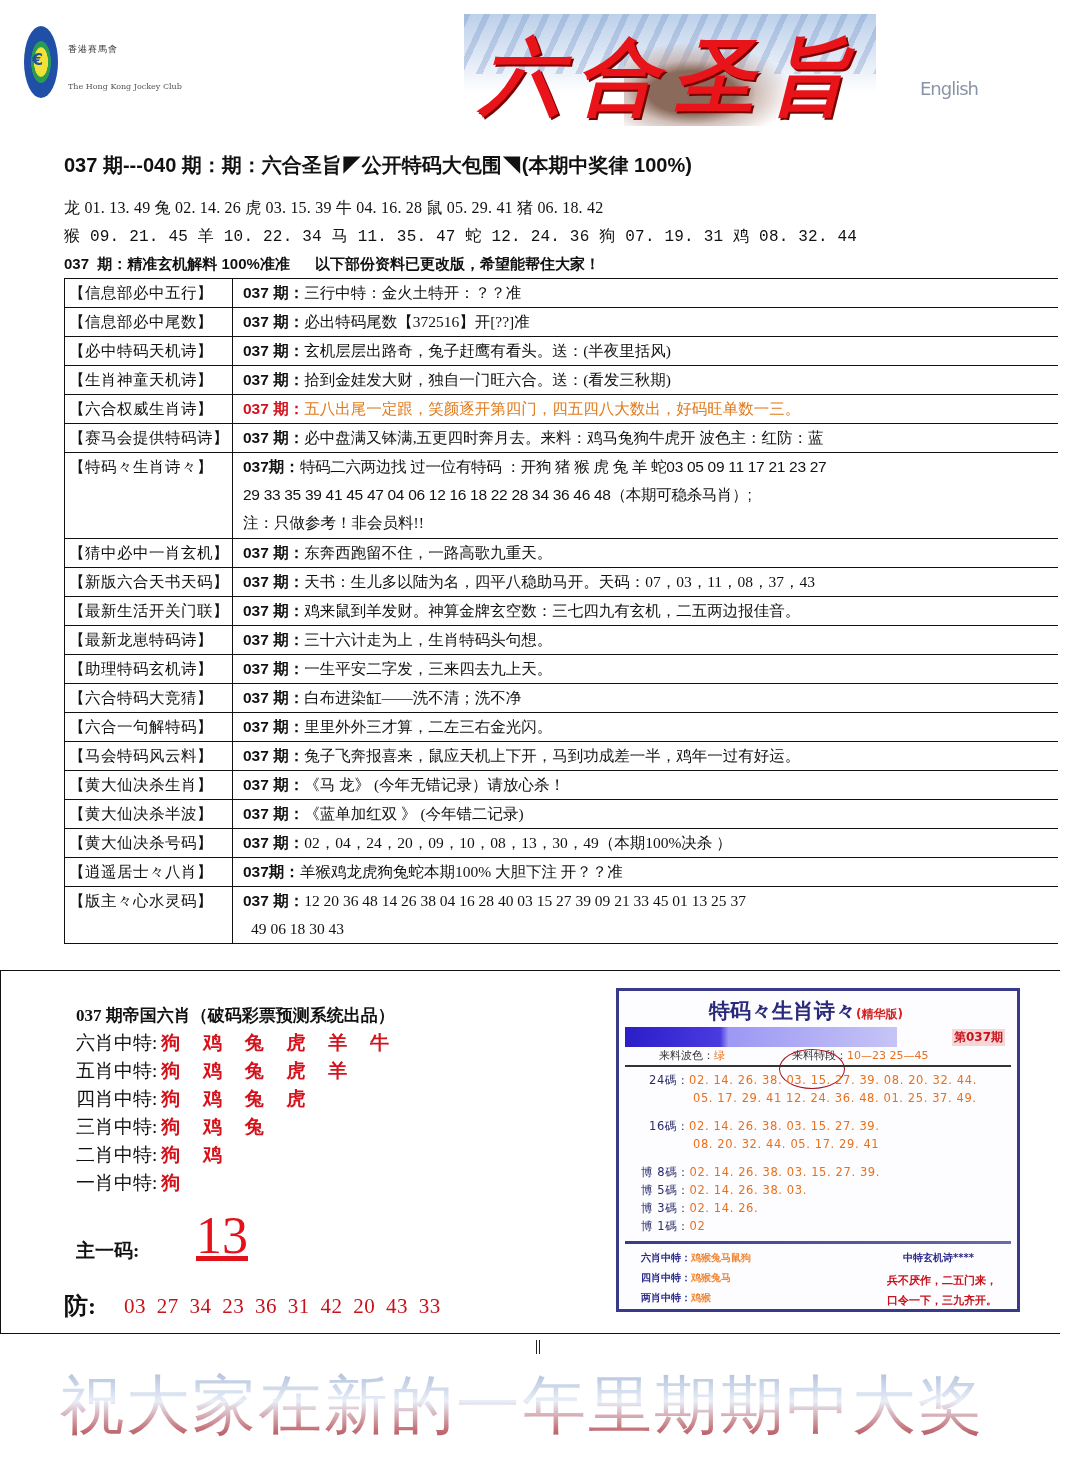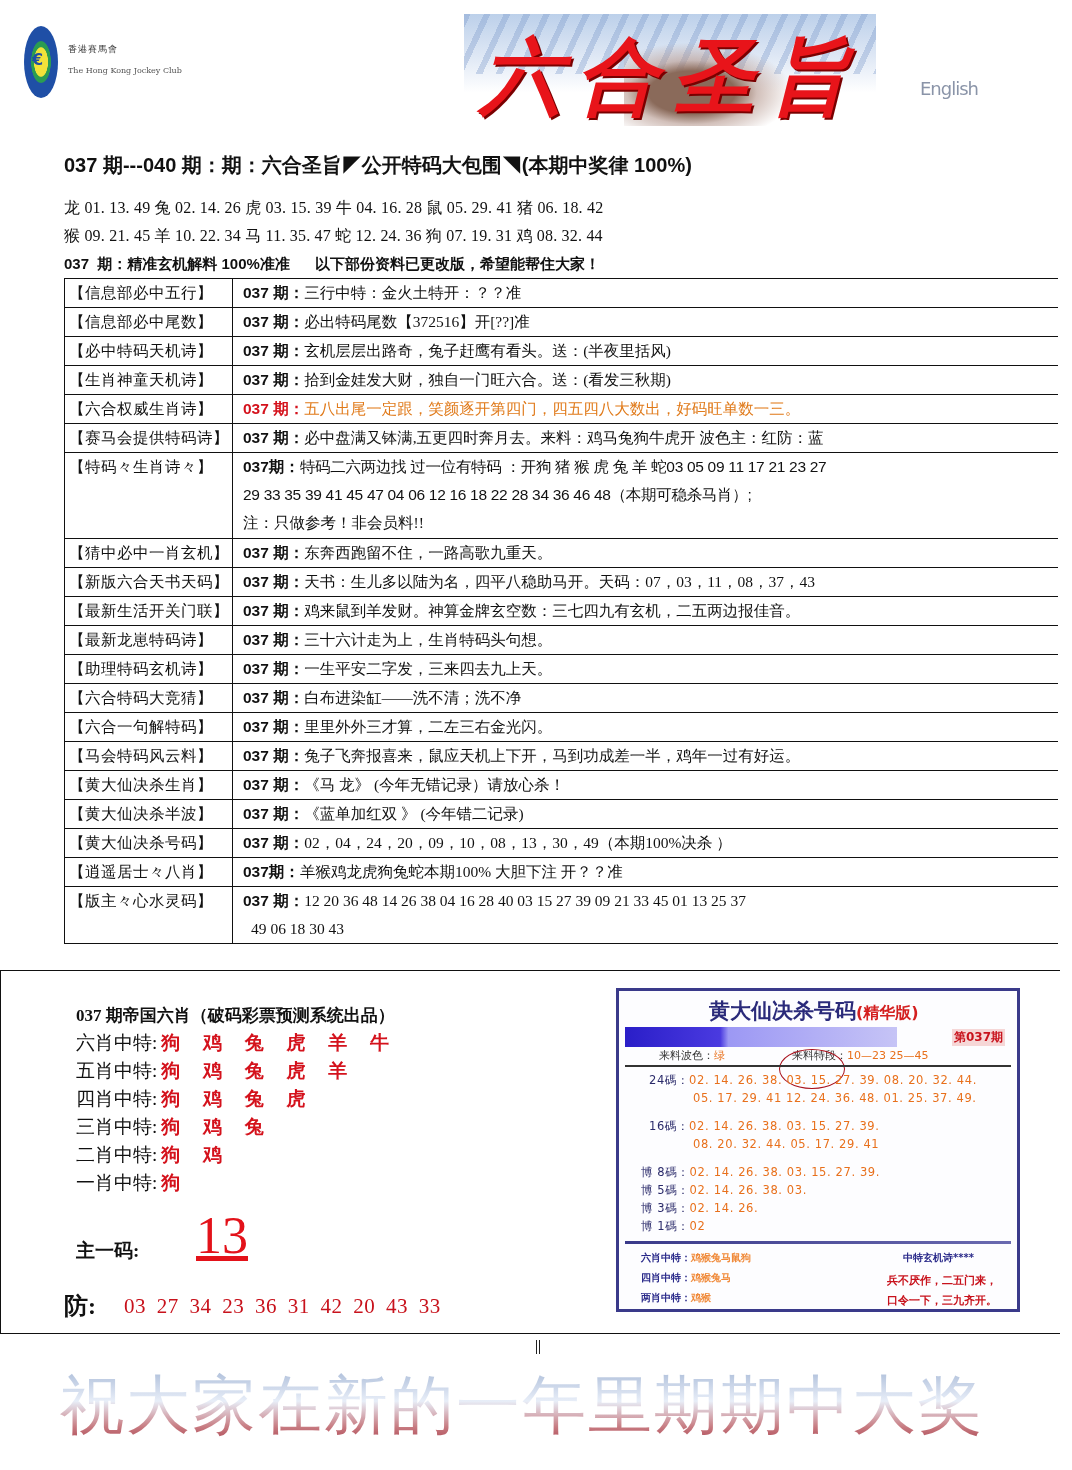--- a/index.html
+++ b/index.html
@@ -5,37 +5,37 @@
   * { box-sizing: border-box; margin: 0; padding: 0; }
   html, body { width: 1072px; height: 1470px; background: #ffffff; overflow: hidden; }
   body { position: relative; font-family: "DejaVu Serif", "Liberation Serif", serif; color: #111; }
 
   
   .logo { position: absolute; left: 24px; top: 26px; width: 160px; height: 72px; }
   .logo-emblem { position: absolute; left: 0; top: 0; width: 34px; height: 72px; border-radius: 50%;
     background: radial-gradient(ellipse at center, #f1e23a 0 28%, #2a9c52 30% 40%, #1f4fa6 42% 100%); }
   .logo-emblem::after { content: "€"; position: absolute; left: 8px; top: 24px; font: bold 16px "DejaVu Sans", sans-serif; color: #1f4fa6; }
   .logo-cn { position: absolute; left: 44px; top: 17px; font: 9px "DejaVu Sans", sans-serif; color: #333; letter-spacing: 1px; }
-  .logo-en { position: absolute; left: 44px; top: 40px; font: 8px "DejaVu Serif", serif; color: #555; white-space: nowrap; }
+  .logo-en { position: absolute; left: 44px; top: 56px; font: 8px "DejaVu Serif", serif; color: #555; white-space: nowrap; }
 
   .banner { position: absolute; left: 464px; top: 14px; width: 412px; height: 112px;
     background: linear-gradient(180deg, #bcd0ea 0%, #dfe8f5 38%, #ffffff 70%); overflow: hidden; }
   .banner-streaks { position: absolute; inset: 0;
     background: repeating-linear-gradient(115deg, rgba(120,150,200,.35) 0 6px, rgba(255,255,255,0) 6px 18px); height: 60px; }
   .banner-horse { position: absolute; left: 160px; top: 28px; width: 170px; height: 84px;
     background: radial-gradient(ellipse at 40% 60%, #8a6a5a 0 30%, rgba(180,150,140,.6) 45%, rgba(255,255,255,0) 70%); }
   .banner-title { position: absolute; left: 8px; top: 12px; width: 400px; text-align: center;
     font: italic bold 82px "DejaVu Serif", serif; color: #e8141a; letter-spacing: 14px;
     text-shadow: 2px 2px 0 #7a0000; line-height: 100px; }
   .english-link { position: absolute; left: 920px; top: 78px; font: 18px "DejaVu Sans", sans-serif; color: #8a94a8; letter-spacing: -1px; }
 
   
   .headline { position: absolute; left: 64px; top: 152px; font: bold 20px "Liberation Sans", sans-serif; color: #111; white-space: nowrap; }
   .zodiac-line { position: absolute; left: 64px; font: 16px "Liberation Serif", serif; white-space: nowrap; letter-spacing: 0.2px; }
-  .zl-1 { top: 198px; } .zl-2 { top: 226px; }
+  .zl-1 { top: 198px; } .zl-2 { top: 226px; font-family: Liberation Mono, monospace; }
   .subhead { position: absolute; left: 64px; top: 255px; font: bold 15px "Liberation Sans", sans-serif; white-space: pre; }
 
   
   .tbl { position: absolute; left: 64px; top: 278px; width: 994px; border-collapse: collapse; }
   .tbl td { border-top: 1.5px solid #111; border-bottom: 1.5px solid #111; font-size: 15.5px; vertical-align: top; }
   .tbl td.lbl { width: 168px; border-left: 1.5px solid #111; border-right: 1.5px solid #111; padding: 4px 0 0 4px; font-family: "Liberation Serif", serif; white-space: nowrap; letter-spacing: 0.5px; }
   .tbl td.val { padding: 4px 0 0 10px; font-family: "Liberation Serif", serif; white-space: nowrap; line-height: 28px; padding-top: 0; }
   .tbl td.lbl { line-height: 20px; }
   .per { font-family: "Liberation Sans", sans-serif; font-weight: bold; }
   .r28 td { height: 28px; } .r29 td { height: 29px; }
@@ -53,21 +53,21 @@
   .xiao-row .xl { color: #111; }
   .xiao-row .xv { color: #d4121c; font-weight: bold; letter-spacing: 9px; margin-left: 4px; }
   .main-label { position: absolute; left: 76px; top: 1238px; font: bold 19px "Liberation Serif", serif; text-align: right; }
   .main-num { position: absolute; left: 196px; top: 1206px; font: 52px "Liberation Serif", serif; color: #e3121a; line-height: 60px; text-decoration: underline; }
   .fang-label { position: absolute; left: 64px; top: 1290px; font: bold 24px "Liberation Serif", serif; }
   .fang-nums { position: absolute; left: 124px; top: 1294px; font: 21px "Liberation Serif", serif; color: #c8121c; word-spacing: 5px; letter-spacing: 0.5px; white-space: nowrap; }
 
   
   .panel { position: absolute; left: 616px; top: 988px; width: 404px; height: 324px; border: 3px solid #3a3a8a; background: #fdfdff; font-family: "DejaVu Sans", sans-serif; }
   .panel-title { position: absolute; left: 90px; top: 6px; font: bold 21px "DejaVu Sans", sans-serif; color: #2a2a7a; white-space: nowrap; }
-  .panel-title small { font-size: 16px; color: #d42020; }
+  .panel-title small { font-size: 12px; color: #d42020; }
   .panel-bar { position: absolute; left: 6px; top: 36px; width: 272px; height: 20px; background: linear-gradient(90deg, #2a1ec8 0%, #4a3ae0 35%, #9c98f4 38%, #c6c4f6 100%); }
   .panel-issue { position: absolute; right: 12px; top: 38px; font: bold 12px "DejaVu Sans", sans-serif; color: #c8121c; background: #f6d7d7; padding: 0 2px; }
   .panel-wave { position: absolute; left: 40px; top: 57px; font: 11px "DejaVu Sans", sans-serif; color: #333; white-space: nowrap; }
   .panel-wave .o { color: #e8701c; }
   .panel-circle { position: absolute; left: 160px; top: 58px; width: 66px; height: 40px; border: 1.5px solid #a8101c; border-radius: 50%; }
   .panel-hr { position: absolute; left: 6px; right: 6px; height: 2px; background: #333; }
   .ph-1 { top: 74px; }
   .ph-2 { top: 250px; height: 3px; background: linear-gradient(90deg, #3a3a8a, #6a6ab0); }
   .pl { position: absolute; font: 11.5px "DejaVu Sans", sans-serif; white-space: nowrap; letter-spacing: 0.6px; }
   .pl .k { color: #2a2a6a; }
@@ -207,21 +207,21 @@
 <div class="xiao-row" style="top:1142px"><span class="xl">二肖中特:</span><span class="xv">狗 鸡</span></div>
 <div class="xiao-row" style="top:1170px"><span class="xl">一肖中特:</span><span class="xv">狗</span></div>
 
 <div class="main-label">主一码:</div>
 <div class="main-num">13</div>
 
 <div class="fang-label">防:</div>
 <div class="fang-nums">03 27 34 23 36 31 42 20 43 33</div>
 
 <div class="panel">
-  <div class="panel-title"><span>黄大仙决杀号码</span><small>(精华版)</small></div>
+  <div class="panel-title"><span>特码々生肖诗々</span><small>(精华版)</small></div>
   <div class="panel-bar"></div>
   <div class="panel-issue">第037期</div>
   <div class="panel-wave">
     <span>来料波色：</span><span class="o">绿</span>
     <span style="display:inline-block;width:60px"></span>
     <span>来料特段：</span><span class="o">10—23  25—45</span>
   </div>
   <div class="panel-circle"></div>
   <div class="panel-hr ph-1"></div>
 

